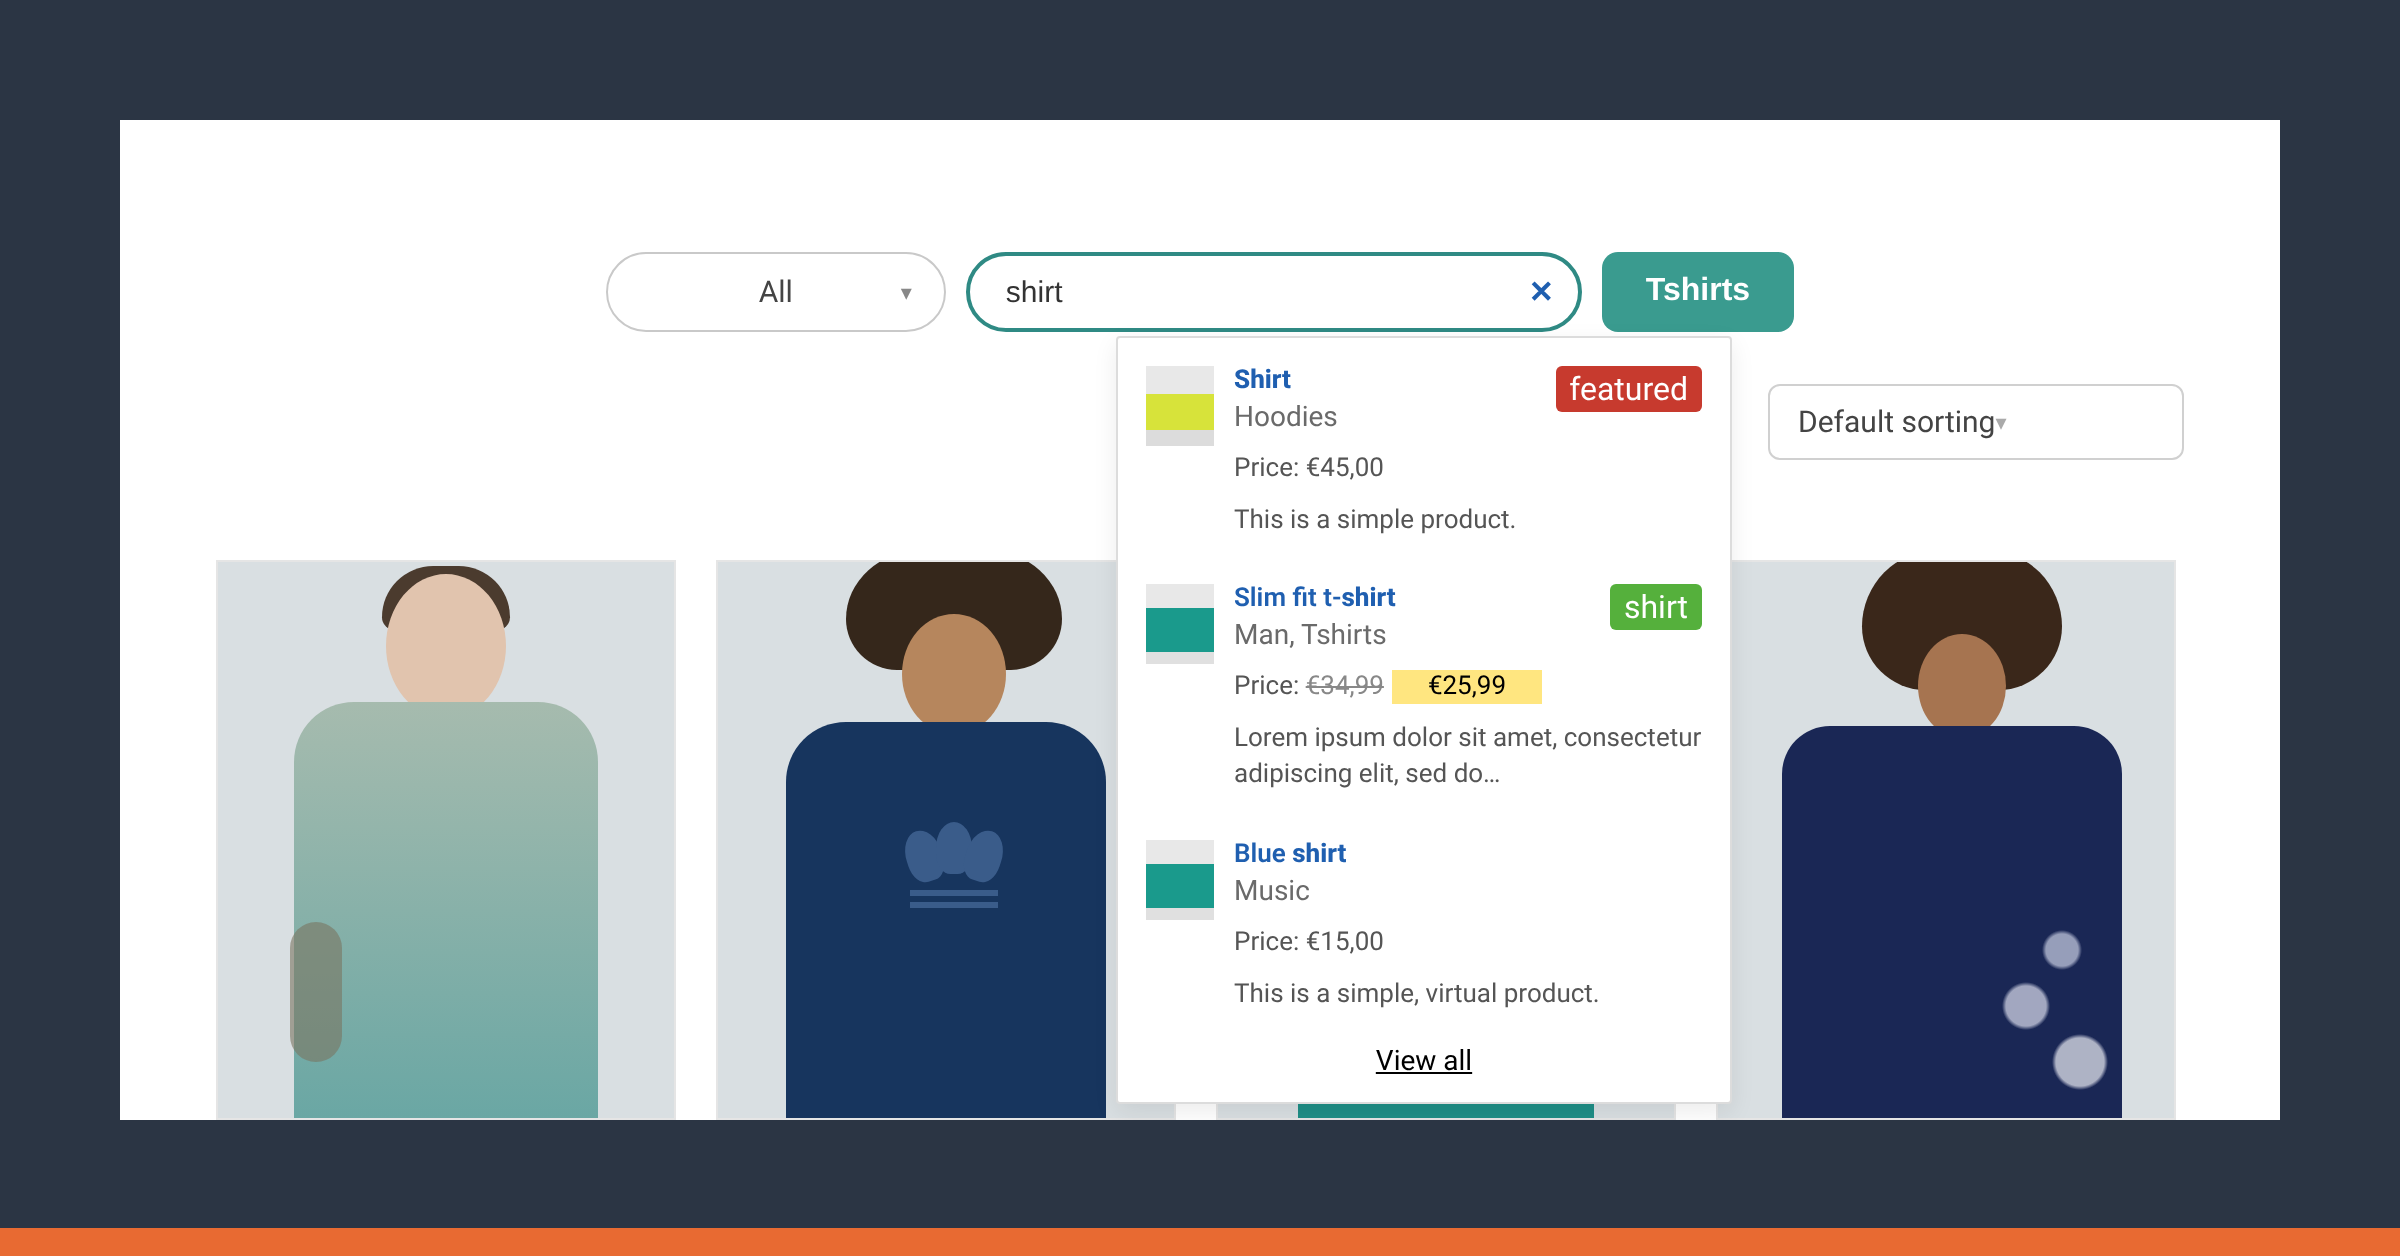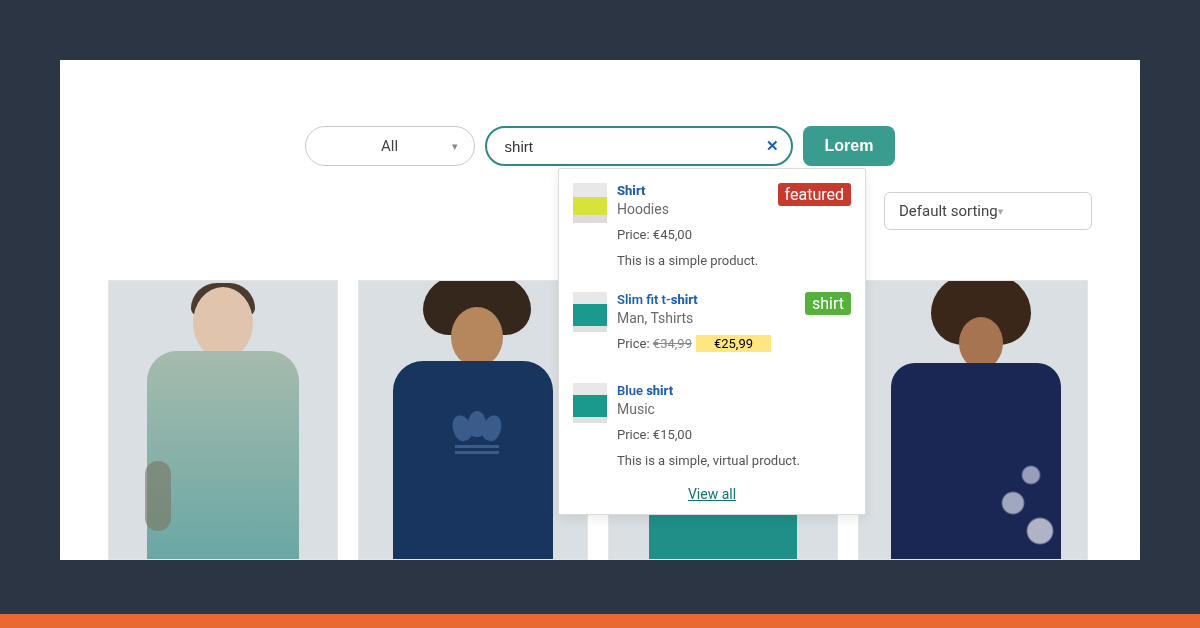--- a/index.html
+++ b/index.html
@@ -230,42 +230,42 @@
     position: absolute; right: 0; top: 0;
     color: #fff; font-size: 16px; padding: 2px 7px; border-radius: 3px;
   }
   .ac-badge.featured { background: #c73a2e; }
   .ac-badge.sale     { background: #55b03c; }
   .ac-viewall {
     text-align: center;
     padding-top: 6px;
   }
   .ac-viewall a {
-    color: #0f766e; text-decoration: underline; font-size: 14px; cursor: pointer;
+    color: #000000; text-decoration: underline; font-size: 14px; cursor: pointer;
   }
 </style>
 </head>
 <body>
 
 <div class="frame">
 
   <div class="search-row">
     <div class="select products">
       <span>Products</span>
       <span class="chev">▾</span>
     </div>
     <div class="select category">
       <span>All</span>
       <span class="chev">▾</span>
     </div>
     <div class="search-wrap">
       <input class="search-input" type="text" value="shirt" style="">
       <span class="clear-x">✕</span>
     </div>
-    <button class="search-btn">Lorem</button>
+    <button class="search-btn">Tshirts</button>
   </div>
 
   <div class="sort">
     <span>Default sorting</span>
     <span class="chev">▾</span>
   </div>
 
   <div class="products">
     <div class="card">
       <div class="img fig fig1">
@@ -327,20 +327,21 @@
       <div class="ac-thumb shirt2"></div>
       <div class="ac-body">
         <div class="ac-badge sale">shirt</div>
         <div class="ac-title">
           <span>Slim fit t-</span><span class="hl">shirt</span><span></span>
         </div>
         <div class="ac-cat">Man, Tshirts</div>
         <div class="ac-price">
           <span>Price: </span><span class="st">€34,99</span><span class="sp">€25,99</span>
         </div>
+        <div class="ac-desc">Lorem ipsum dolor sit amet, consectetur adipiscing elit, sed do…</div>
       </div>
     </div>
 
     <div class="ac-item" style="padding-bottom:10px">
       <div class="ac-thumb shirt3"></div>
       <div class="ac-body">
         <div class="ac-title">
           <span>Blue </span><span class="hl">shirt</span><span></span>
         </div>
         <div class="ac-cat">Music</div>

